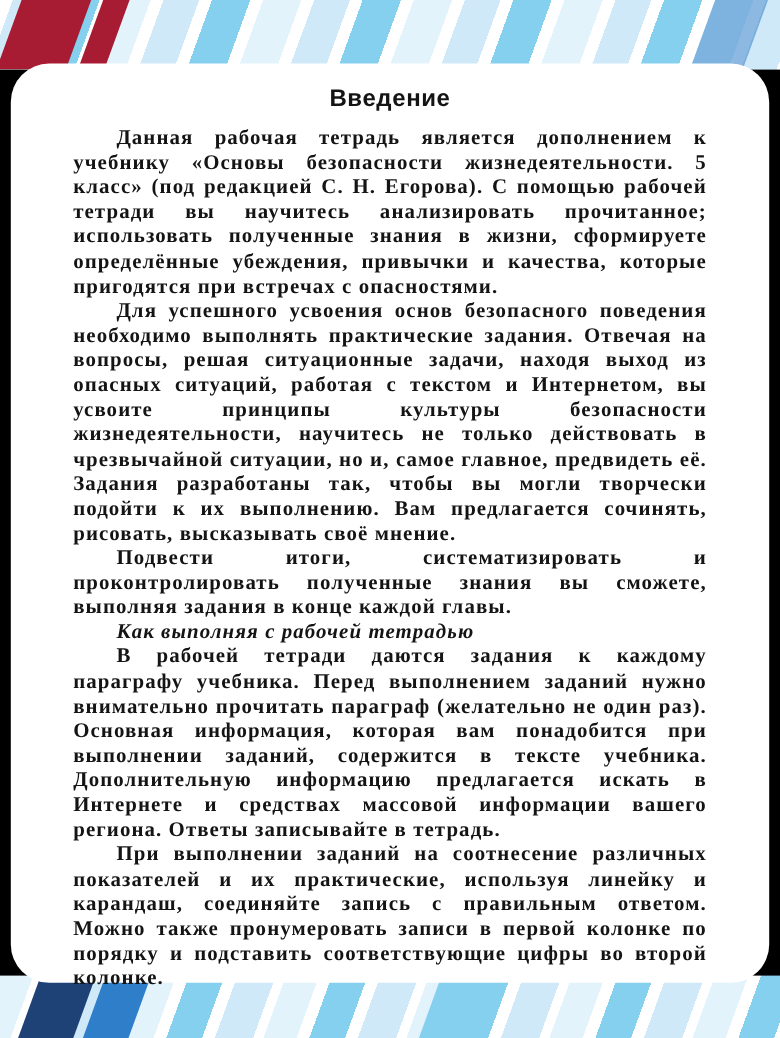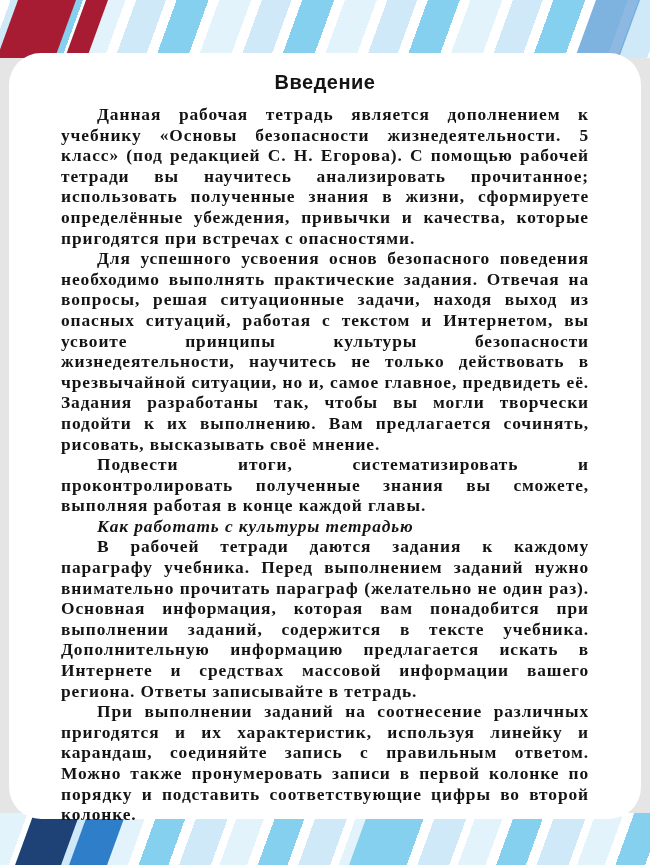--- a/index.html
+++ b/index.html
@@ -5,21 +5,21 @@
   html, body {
     margin: 0;
     padding: 0;
     background: #ffffff;
     font-family: "Liberation Serif", "DejaVu Serif", serif;
   }
   .canvas {
     position: relative;
     width: 650px;
     height: 865px;
-    background: #e5e5e5;
+    background: #000000;
     overflow: hidden;
   }
 
   
   .stripes {
     position: absolute;
     left: 0;
     right: 0;
     z-index: 0;
     overflow: hidden;
@@ -113,21 +113,21 @@
     <div class="accent navy"></div>
     <div class="accent blue-mid"></div>
     <div class="accent cyan-right"></div>
   </div>
 
   <div class="page">
     <h1 class="title">Введение</h1>
 
     <p class="par">Данная рабочая тетрадь является дополнением к учебнику «Основы безопасности жизнедеятельности. 5 класс» (под редакцией С. Н. Егорова). С помощью рабочей тетради вы научитесь анализировать прочитанное; использовать полученные знания в жизни, сформируете определённые убеждения, привычки и качества, которые пригодятся при встречах с опасностями.</p>
     <p class="par">Для успешного усвоения основ безопасного поведения необходимо выполнять практические задания. Отвечая на вопросы, решая ситуационные задачи, находя выход из опасных ситуаций, работая с текстом и Интернетом, вы усвоите принципы культуры безопасности жизнедеятельности, научитесь не только действовать в чрезвычайной ситуации, но и, самое главное, предвидеть её. Задания разработаны так, чтобы вы могли творчески подойти к их выполнению. Вам предлагается сочинять, рисовать, высказывать своё мнение.</p>
-    <p class="par">Подвести итоги, систематизировать и проконтролировать полученные знания вы сможете, выполняя работая в конце каждой главы.</p>
+    <p class="par">Подвести итоги, систематизировать и проконтролировать полученные знания вы сможете, выполняя задания в конце каждой главы.</p>
 
-    <p class="subheading">Как работать с культуры тетрадью</p>
+    <p class="subheading">Как выполняя с рабочей тетрадью</p>
 
     <p class="par">В рабочей тетради даются задания к каждому параграфу учебника. Перед выполнением заданий нужно внимательно прочитать параграф (желательно не один раз). Основная информация, которая вам понадобится при выполнении заданий, содержится в тексте учебника. Дополнительную информацию предлагается искать в Интернете и средствах массовой информации вашего региона. Ответы записывайте в тетрадь.</p>
-    <p class="par">При выполнении заданий на соотнесение различных пригодятся и их характеристик, используя линейку и карандаш, соединяйте запись с правильным ответом. Можно также пронумеровать записи в первой колонке по порядку и подставить соответствующие цифры во второй колонке.</p>
+    <p class="par">При выполнении заданий на соотнесение различных показателей и их практические, используя линейку и карандаш, соединяйте запись с правильным ответом. Можно также пронумеровать записи в первой колонке по порядку и подставить соответствующие цифры во второй колонке.</p>
   </div>
 
 </div>
 
 </body></html>

